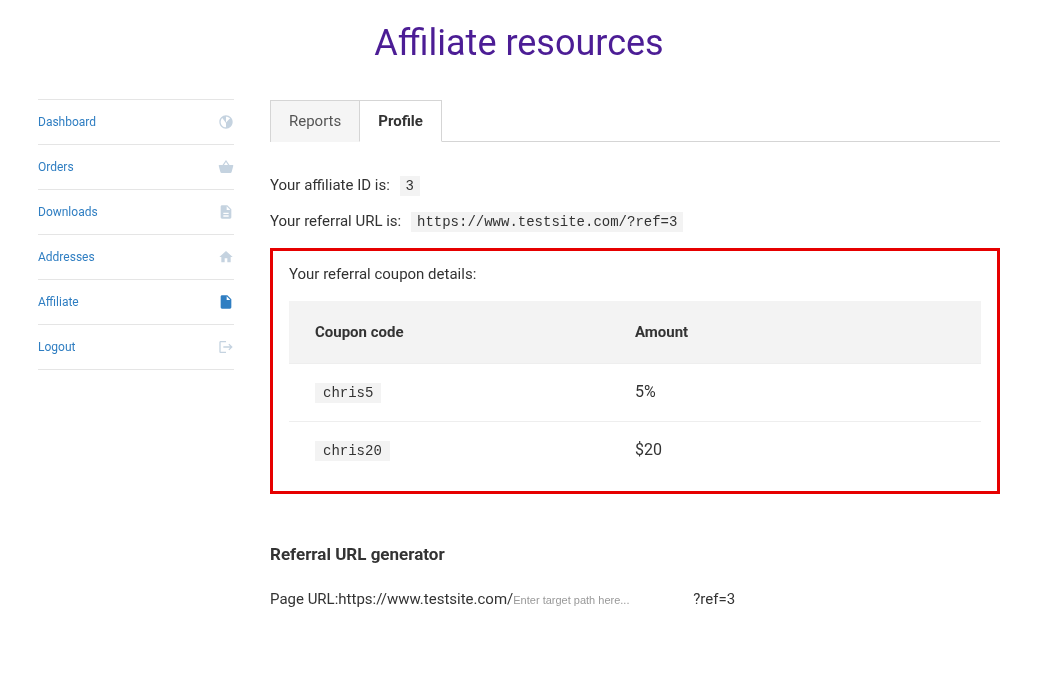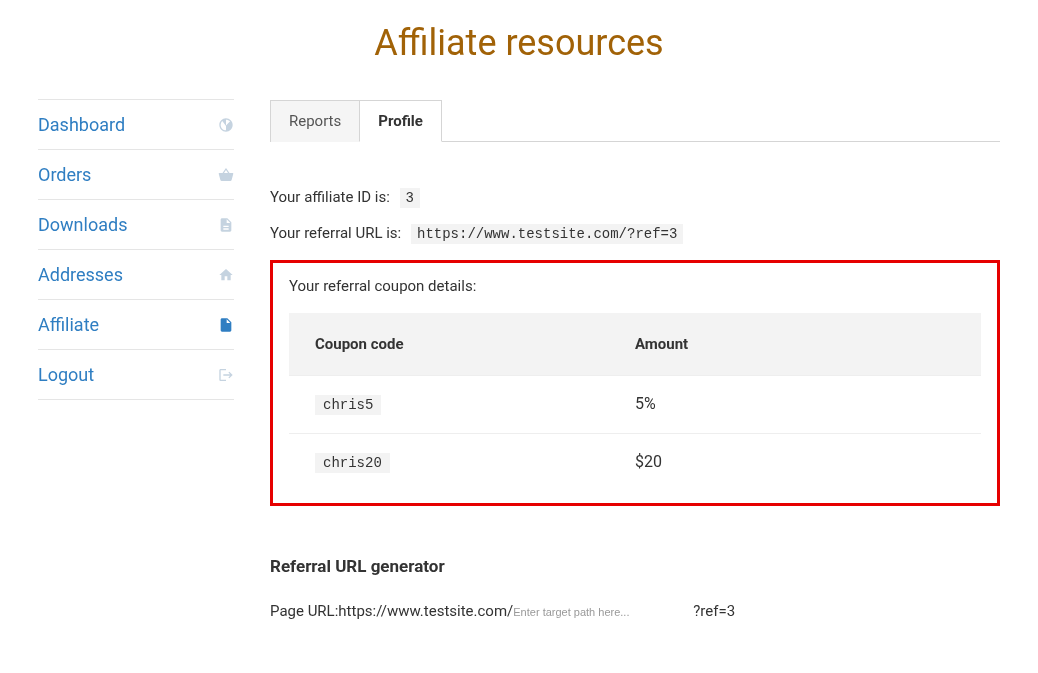--- a/index.html
+++ b/index.html
@@ -12,41 +12,41 @@
       background: #fff;
       color: #333;
       width: 1038px;
       height: 673px;
       overflow: hidden;
     }
     .page-title {
       text-align: center;
       font-size: 36px;
       font-weight: 400;
-      color: #a16207;
+      color: #4c1d95;
       margin-top: 22px;
       margin-bottom: 35px;
     }
     .container {
       display: flex;
       padding: 0 38px;
     }
     .sidebar {
       width: 196px;
       flex-shrink: 0;
     }
     .sidebar-item {
       display: flex;
       justify-content: space-between;
       align-items: center;
       padding: 14px 0;
       border-top: 1px solid #e5e5e5;
       text-decoration: none;
       color: #2f7ec2;
-      font-size: 18px;
+      font-size: 12px;
     }
     .sidebar-item:last-child {
       border-bottom: 1px solid #e5e5e5;
       text-align: right;
     }
     .sidebar-item.active {
       font-weight: 400;
     }
     .sidebar-icon {
       width: 16px;
@@ -59,21 +59,21 @@
     .sidebar-item.active .sidebar-icon {
       color: #2f7ec2;
     }
     .main {
       flex: 1;
       padding-left: 36px;
     }
     .tabs {
       display: flex;
       border-bottom: 1px solid #d5d5d5;
-      margin-bottom: 46px;
+      margin-bottom: 34px;
     }
     .tab {
       padding: 11px 18px;
       font-size: 15px;
       border: 1px solid #d5d5d5;
       border-bottom: none;
       margin-right: -1px;
       cursor: pointer;
       background: #f5f5f5;
       color: #555;

